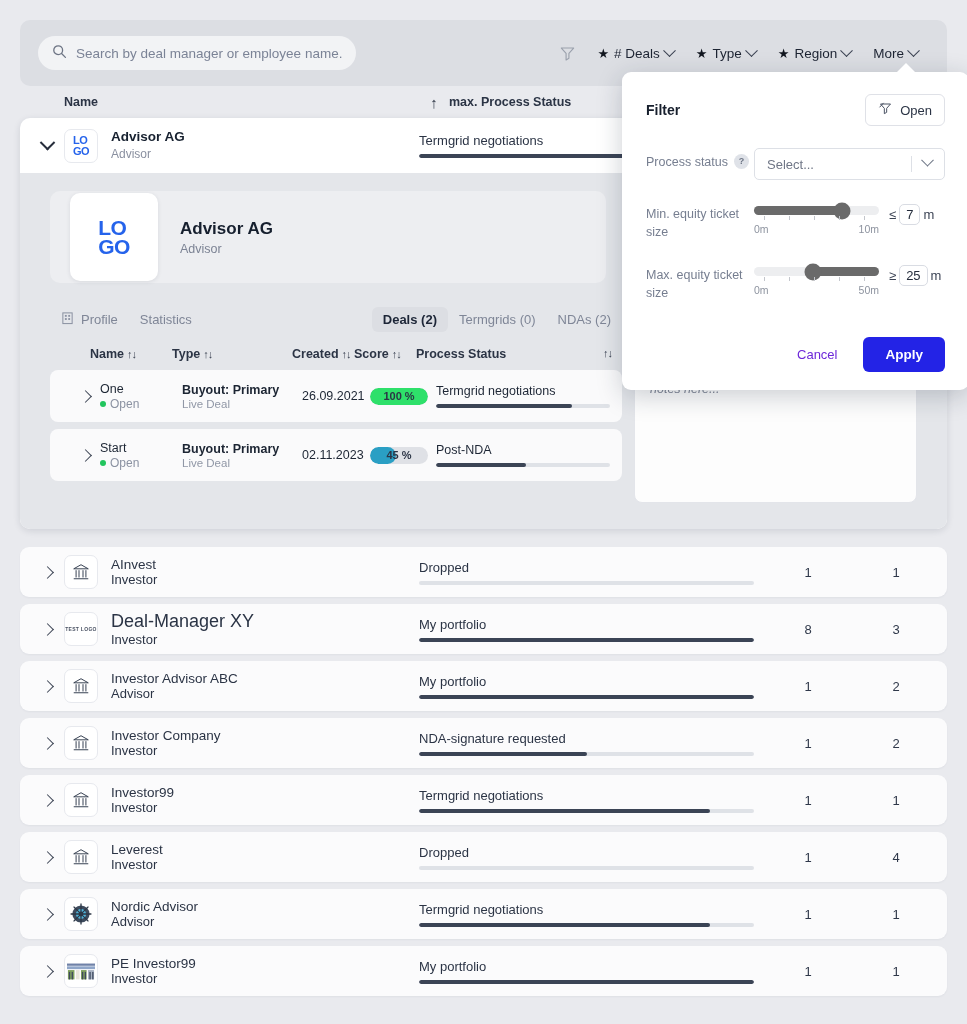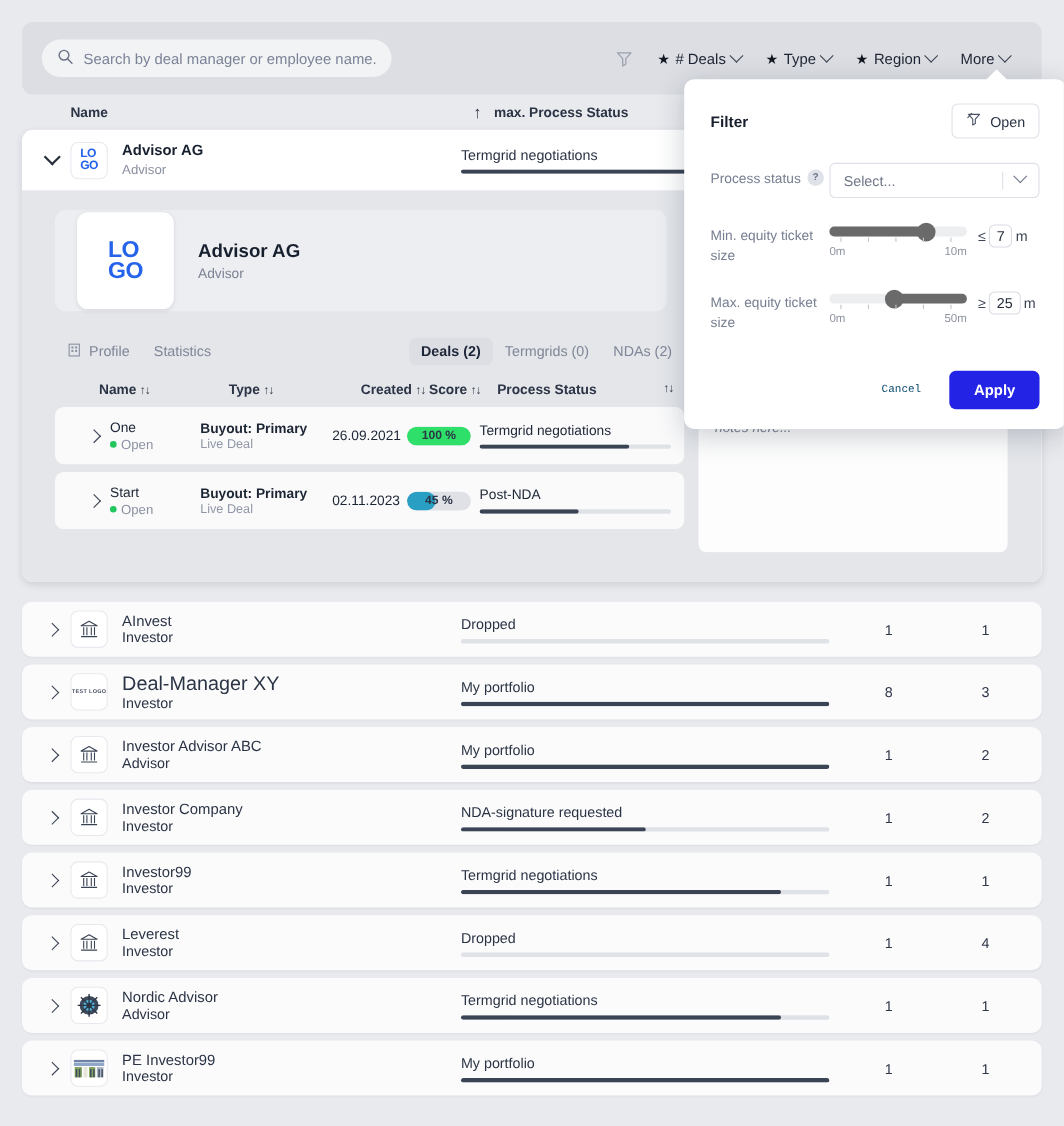--- a/index.html
+++ b/index.html
@@ -240,21 +240,21 @@
 
   .inner-head {
     display: flex;
     align-items: center;
     font-size: 12.5px;
     font-weight: bold;
     color: #2b3445;
     padding: 0 0 9px 40px;
   }
   .ih-name   { width: 82px; }
-  .ih-type   { width: 120px; margin-left: 36px; }
+  .ih-type   { width: 120px; }
   .ih-created{ width: 62px; }
   .ih-score  { width: 62px; }
   .ih-status { flex: 1; }
   .sorticon { font-size: 11px; font-weight: normal; color: #3a4252; margin-left: 3px; letter-spacing:-1px;}
 
   .deal-row {
     background: #fafafb;
     border-radius: 8px;
     height: 52px;
     display: flex;
@@ -483,26 +483,26 @@
   }
 
   .popup-foot {
     display: flex;
     align-items: center;
     justify-content: flex-end;
     gap: 14px;
     margin-top: 34px;
   }
   .cancel-btn {
-    font-size: 10px;
-    color: #0c4a6e;
+    font-size: 13px;
+    color: #6d28d9;
     padding: 8px 12px;
     cursor: pointer;
     background: none; border: none;
-    font-family: Liberation Mono, monospace;
+    font-family: Liberation Sans, sans-serif;
   }
   .apply-btn {
     background: #2323e6;
     color: #fff;
     font-size: 13.5px;
     font-weight: bold;
     border: none;
     border-radius: 6px;
     padding: 10px 22px;
     cursor: pointer;

